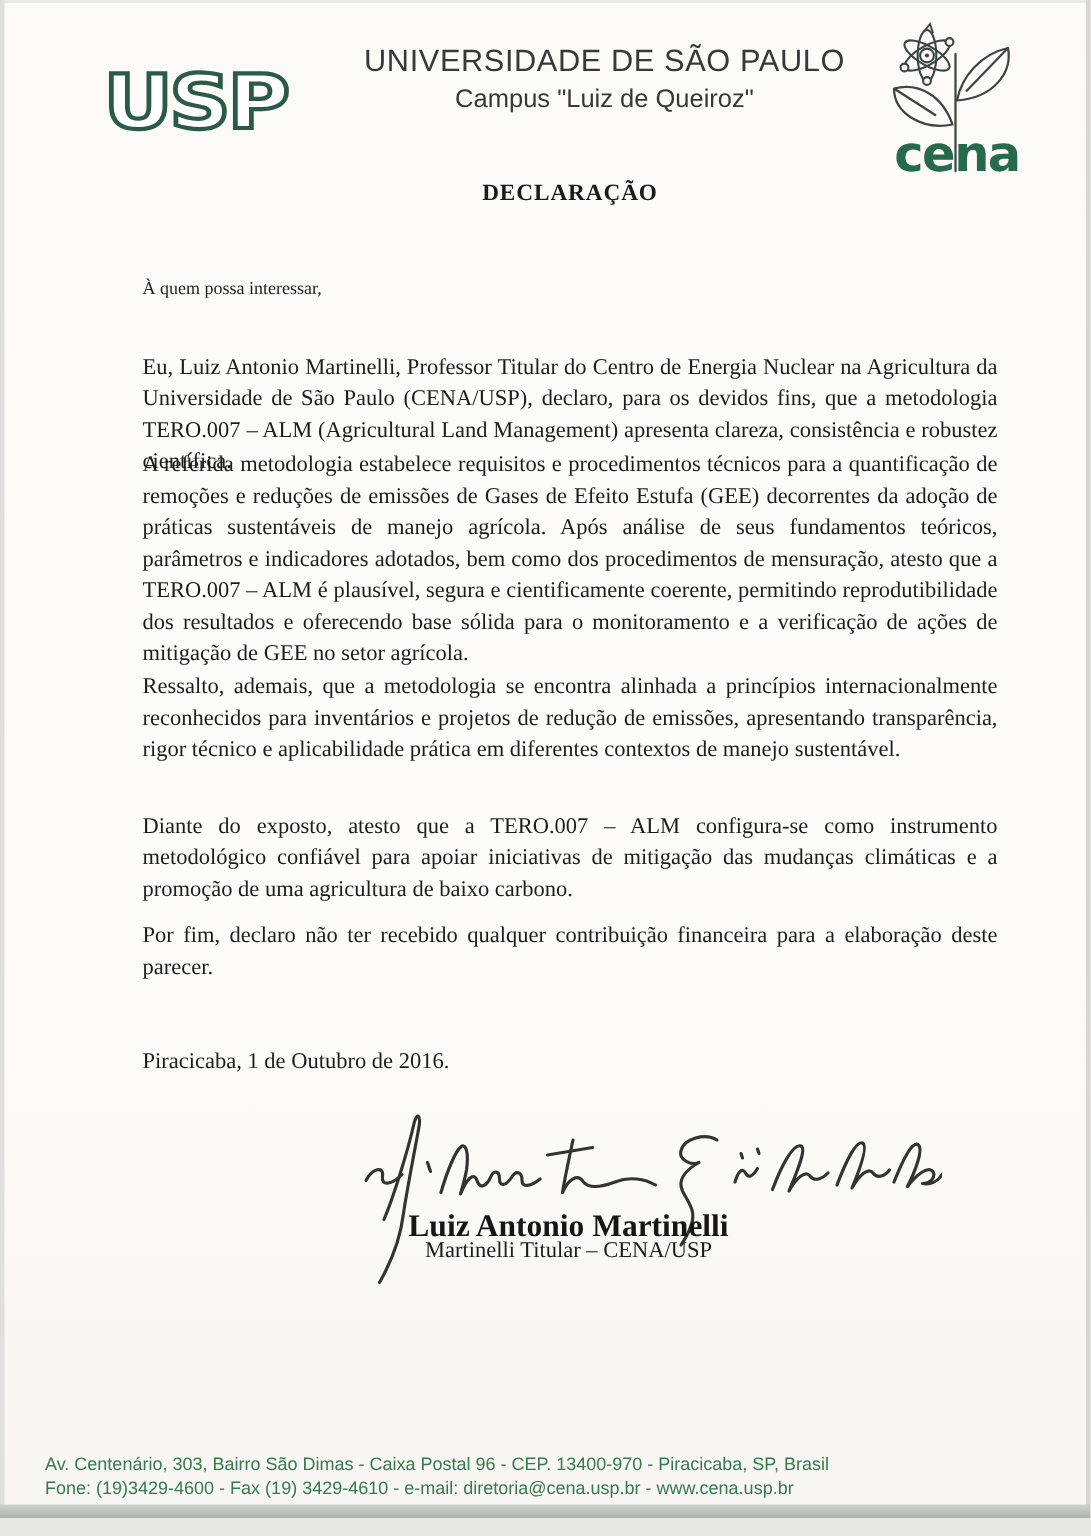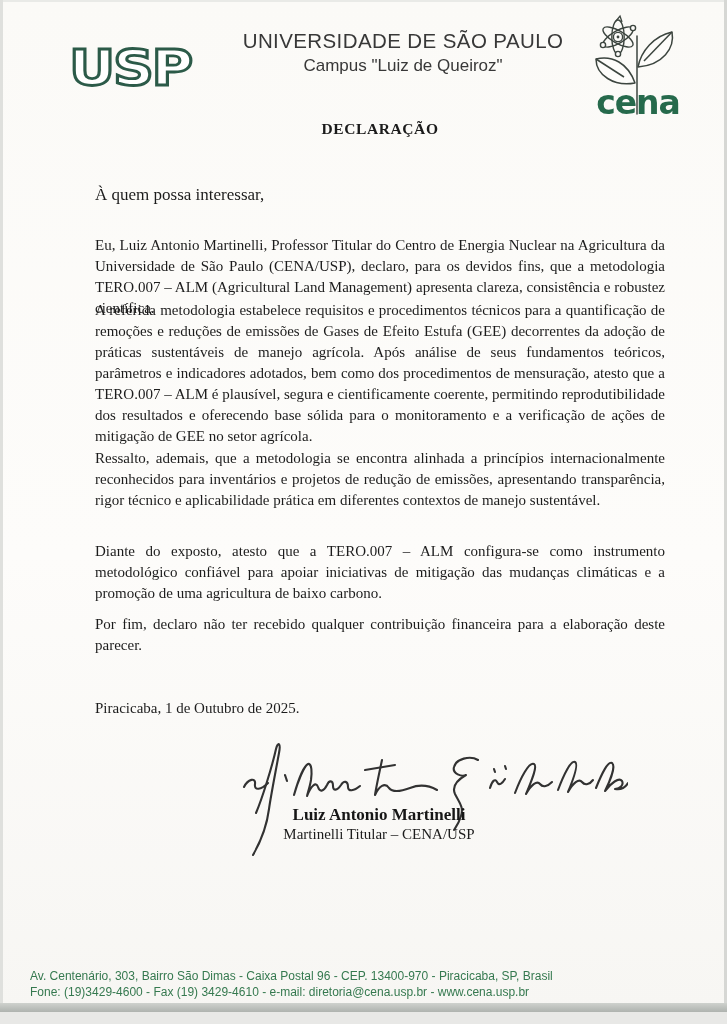--- a/index.html
+++ b/index.html
@@ -24,31 +24,31 @@
   .header-text .l2 { font-size:17px;   line-height:23px; }
   .header-text .l3 { font-size:17.5px; line-height:23px; }
   .cena-logo { position:absolute; left:578px; top:10px; width:114px; height:110px; }
 
   
   .doc-title { position:absolute; left:95px; right:62px; top:120px; text-align:center;
                font-size:15.5px; font-weight:bold; letter-spacing:0.6px; color:#1b1b1b; }
 
   
   .salutation { position:absolute; left:95px; right:62px; top:185px;
-                font-size:17px; color:#1c1c1c; }
+                font-size:12px; color:#1c1c1c; }
   .para { position:absolute; left:95px; right:62px; text-align:justify;
           font-size:15px; line-height:21px; color:#1c1c1c; }
   .p1 { top:218px;margin-top:17px; }  .p2 { top:300px; }  .p3 { top:448px; }
   .p4 { top:541px; }  .p5 { top:614px; }
   .date-line { position:absolute; left:95px; top:700px; font-size:15px; color:#1c1c1c; }
 
   
   .sig-svg { position:absolute; left:228px; top:733px; width:400px; height:130px; }
   .sig-name  { position:absolute; left:95px; width:568px; top:805px; text-align:center;
-               font-size:17px; font-weight:bold; color:#161616; }
+               font-size:21px; font-weight:bold; color:#161616; }
   .sig-title { position:absolute; left:95px; width:568px; top:826px; text-align:center;
                font-size:15px; color:#1c1c1c; }
 
   
   .footer { position:absolute; left:30px; right:0; top:968px; text-align:left;
             font-family:"Liberation Sans","DejaVu Sans",sans-serif;
             font-size:12px; line-height:16px; color:#35794f; }
 </style>
 </head>
 <body>
@@ -93,21 +93,21 @@
   </div>
 
   <div class="doc-title">DECLARAÇÃO</div>
 
   <div class="salutation">À quem possa interessar,</div>
   <p class="para p1">Eu, Luiz Antonio Martinelli, Professor Titular do Centro de Energia Nuclear na Agricultura da Universidade de São Paulo (CENA/USP), declaro, para os devidos fins, que a metodologia TERO.007 – ALM (Agricultural Land Management) apresenta clareza, consistência e robustez científica.</p>
   <p class="para p2">A referida metodologia estabelece requisitos e procedimentos técnicos para a quantificação de remoções e reduções de emissões de Gases de Efeito Estufa (GEE) decorrentes da adoção de práticas sustentáveis de manejo agrícola. Após análise de seus fundamentos teóricos, parâmetros e indicadores adotados, bem como dos procedimentos de mensuração, atesto que a TERO.007 – ALM é plausível, segura e cientificamente coerente, permitindo reprodutibilidade dos resultados e oferecendo base sólida para o monitoramento e a verificação de ações de mitigação de GEE no setor agrícola.</p>
   <p class="para p3">Ressalto, ademais, que a metodologia se encontra alinhada a princípios internacionalmente reconhecidos para inventários e projetos de redução de emissões, apresentando transparência, rigor técnico e aplicabilidade prática em diferentes contextos de manejo sustentável.</p>
   <p class="para p4">Diante do exposto, atesto que a TERO.007 – ALM configura-se como instrumento metodológico confiável para apoiar iniciativas de mitigação das mudanças climáticas e a promoção de uma agricultura de baixo carbono.</p>
   <p class="para p5">Por fim, declaro não ter recebido qualquer contribuição financeira para a elaboração deste parecer.</p>
-  <div class="date-line">Piracicaba, 1 de Outubro de 2025.</div>
+  <div class="date-line">Piracicaba, 1 de Outubro de 2016.</div>
 
   <svg class="sig-svg" viewBox="0 0 400 130">
     <g fill="none" stroke="#222222" stroke-width="2.1" stroke-linecap="round" stroke-linejoin="round" opacity="0.92">
       <path d="M16,54 C20,46 28,44 27,51 C26,58 33,57 40,50"></path>
       <path d="M28,80 C34,66 44,34 48,16 C50,8 53,10 51,20 C47,42 43,62 41,76 C39,92 33,108 25,122"></path>
       <path d="M57,42 L59,48"></path>
       <path d="M66,62 C70,48 76,33 80,31 C84,30 84,40 83,47 C82,53 80,59 79,63 C83,53 88,48 90,54 C92,60 96,58 99,52 C101,47 105,47 105,53 C105,58 109,58 113,52 C116,47 120,48 120,54 C120,59 126,58 132,53"></path>
       <path d="M137,37 L167,32"></path>
       <path d="M154,27 C151,41 148,55 147,62 C151,53 157,49 161,55 C165,60 174,58 182,55 C192,51 202,53 209,57"></path>
       <path d="M250,27 C242,22 228,26 226,34 C224,41 234,44 238,42 C231,46 223,52 227,61 C231,69 236,74 233,83 C231,90 228,94 226,97"></path>

